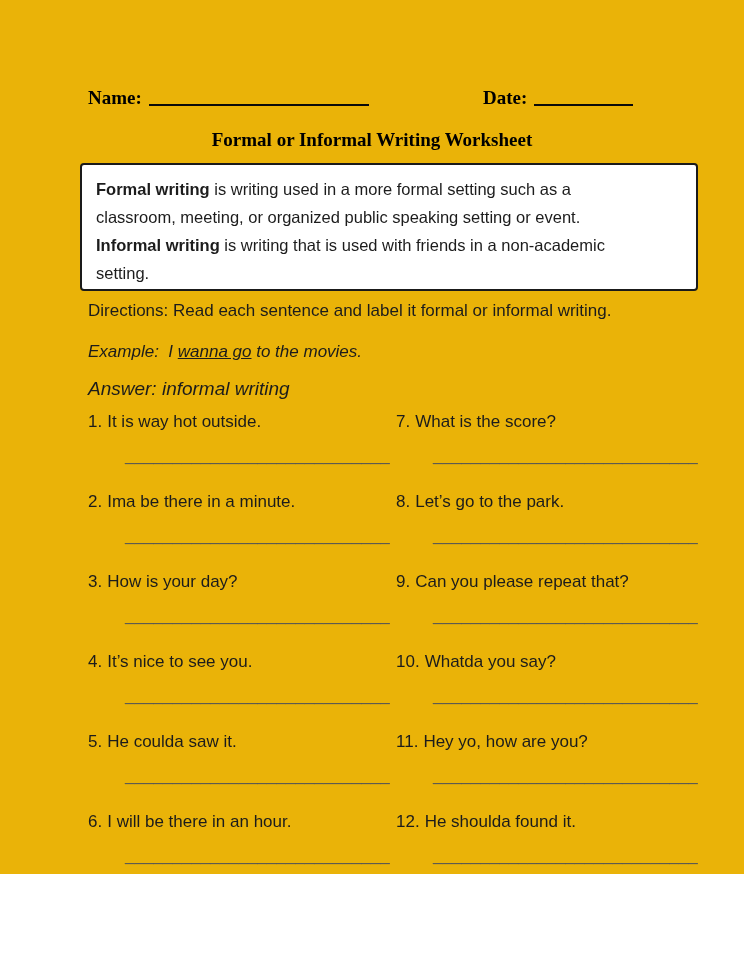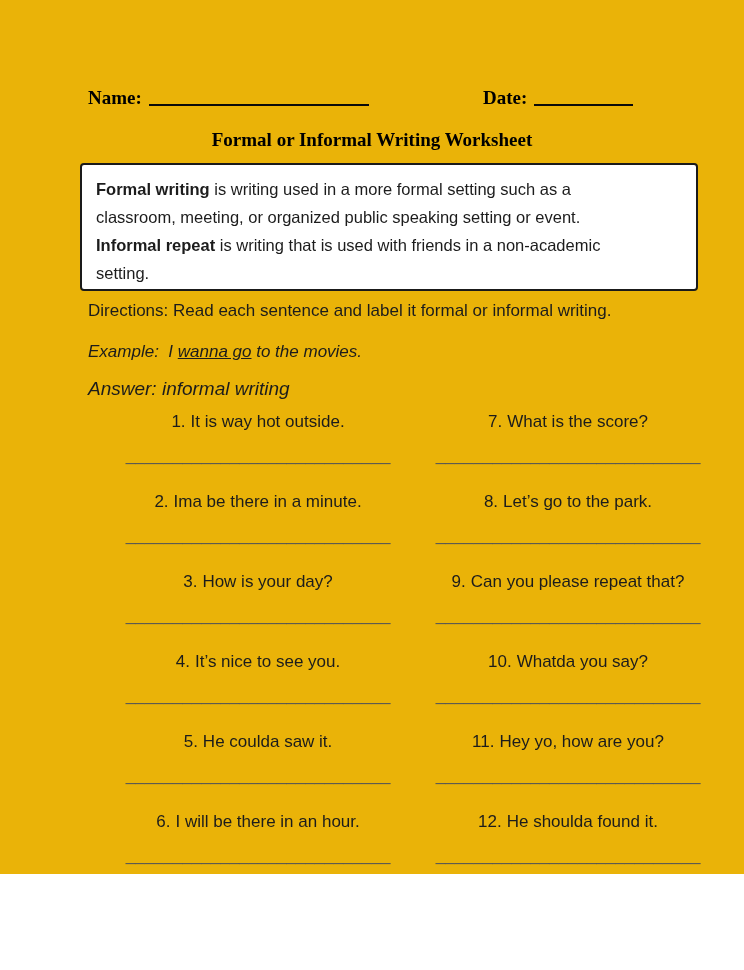--- a/index.html
+++ b/index.html
@@ -25,47 +25,46 @@
   }
   .infobox-line { font-size:16.5px; line-height:28px; white-space:pre; }
   .infobox-line .bold-term { font-weight:bold; }
 
   .directions { position:absolute; left:88px; top:301px; font-size:17px; white-space:pre; }
   .example-line { position:absolute; left:88px; top:342px; font-size:17px; font-style:italic; white-space:pre; }
   .example-line .underlined { text-decoration:underline;text-align:center; }
   .answer-line { position:absolute; left:88px; top:378px; font-size:19px; font-style:italic; white-space:pre; }
 
   .items-grid {
-    position:absolute; left:104px; top:410px; width:620px;
+    position:absolute; left:88px; top:410px; width:620px;
     display:grid; grid-template-columns:308px 312px; grid-template-rows:repeat(6,80px);
     grid-auto-flow:column;
-    text-align:center;
   }
   .item { position:relative; }
   .sentence { font-size:17px; line-height:24px; white-space:pre; }
   .sentence .num { margin-right:5px; }
-  .answer-blank { margin-top:12px; font-size:17px; line-height:20px; color:#555; white-space:pre; letter-spacing:0; }
+  .answer-blank { margin-top:12px; font-size:17px; line-height:20px; color:#555; white-space:pre; letter-spacing:0;margin-left:37px; }
 
   .footer { position:absolute; left:483px; top:893px; font-size:14px; color:#222; }
 </style>
 </head>
 <body>
 
 <div class="page">
 
   <div class="header-name serif"><span>Name:</span><span class="blank-rule name-rule"></span></div>
 
   <div class="header-date serif"><span>Date:</span><span class="blank-rule date-rule"></span></div>
 
   <div class="title serif">Formal or Informal Writing Worksheet</div>
 
   <div class="infobox">
     <div class="infobox-line"><span class="bold-term">Formal writing</span><span> is writing used in a more formal setting such as a</span></div>
     <div class="infobox-line"><span>classroom, meeting, or organized public speaking setting or event.</span></div>
-    <div class="infobox-line"><span class="bold-term">Informal repeat</span><span> is writing that is used with friends in a non-academic</span></div>
+    <div class="infobox-line"><span class="bold-term">Informal writing</span><span> is writing that is used with friends in a non-academic</span></div>
     <div class="infobox-line"><span>setting.</span></div>
   </div>
 
   <div class="directions">Directions: Read each sentence and label it formal or informal writing.</div>
 
   <div class="example-line"><span>Example:  I </span><span class="underlined">wanna go</span><span> to the movies.</span></div>
 
   <div class="answer-line">Answer: informal writing</div>
 
   <div class="items-grid">

